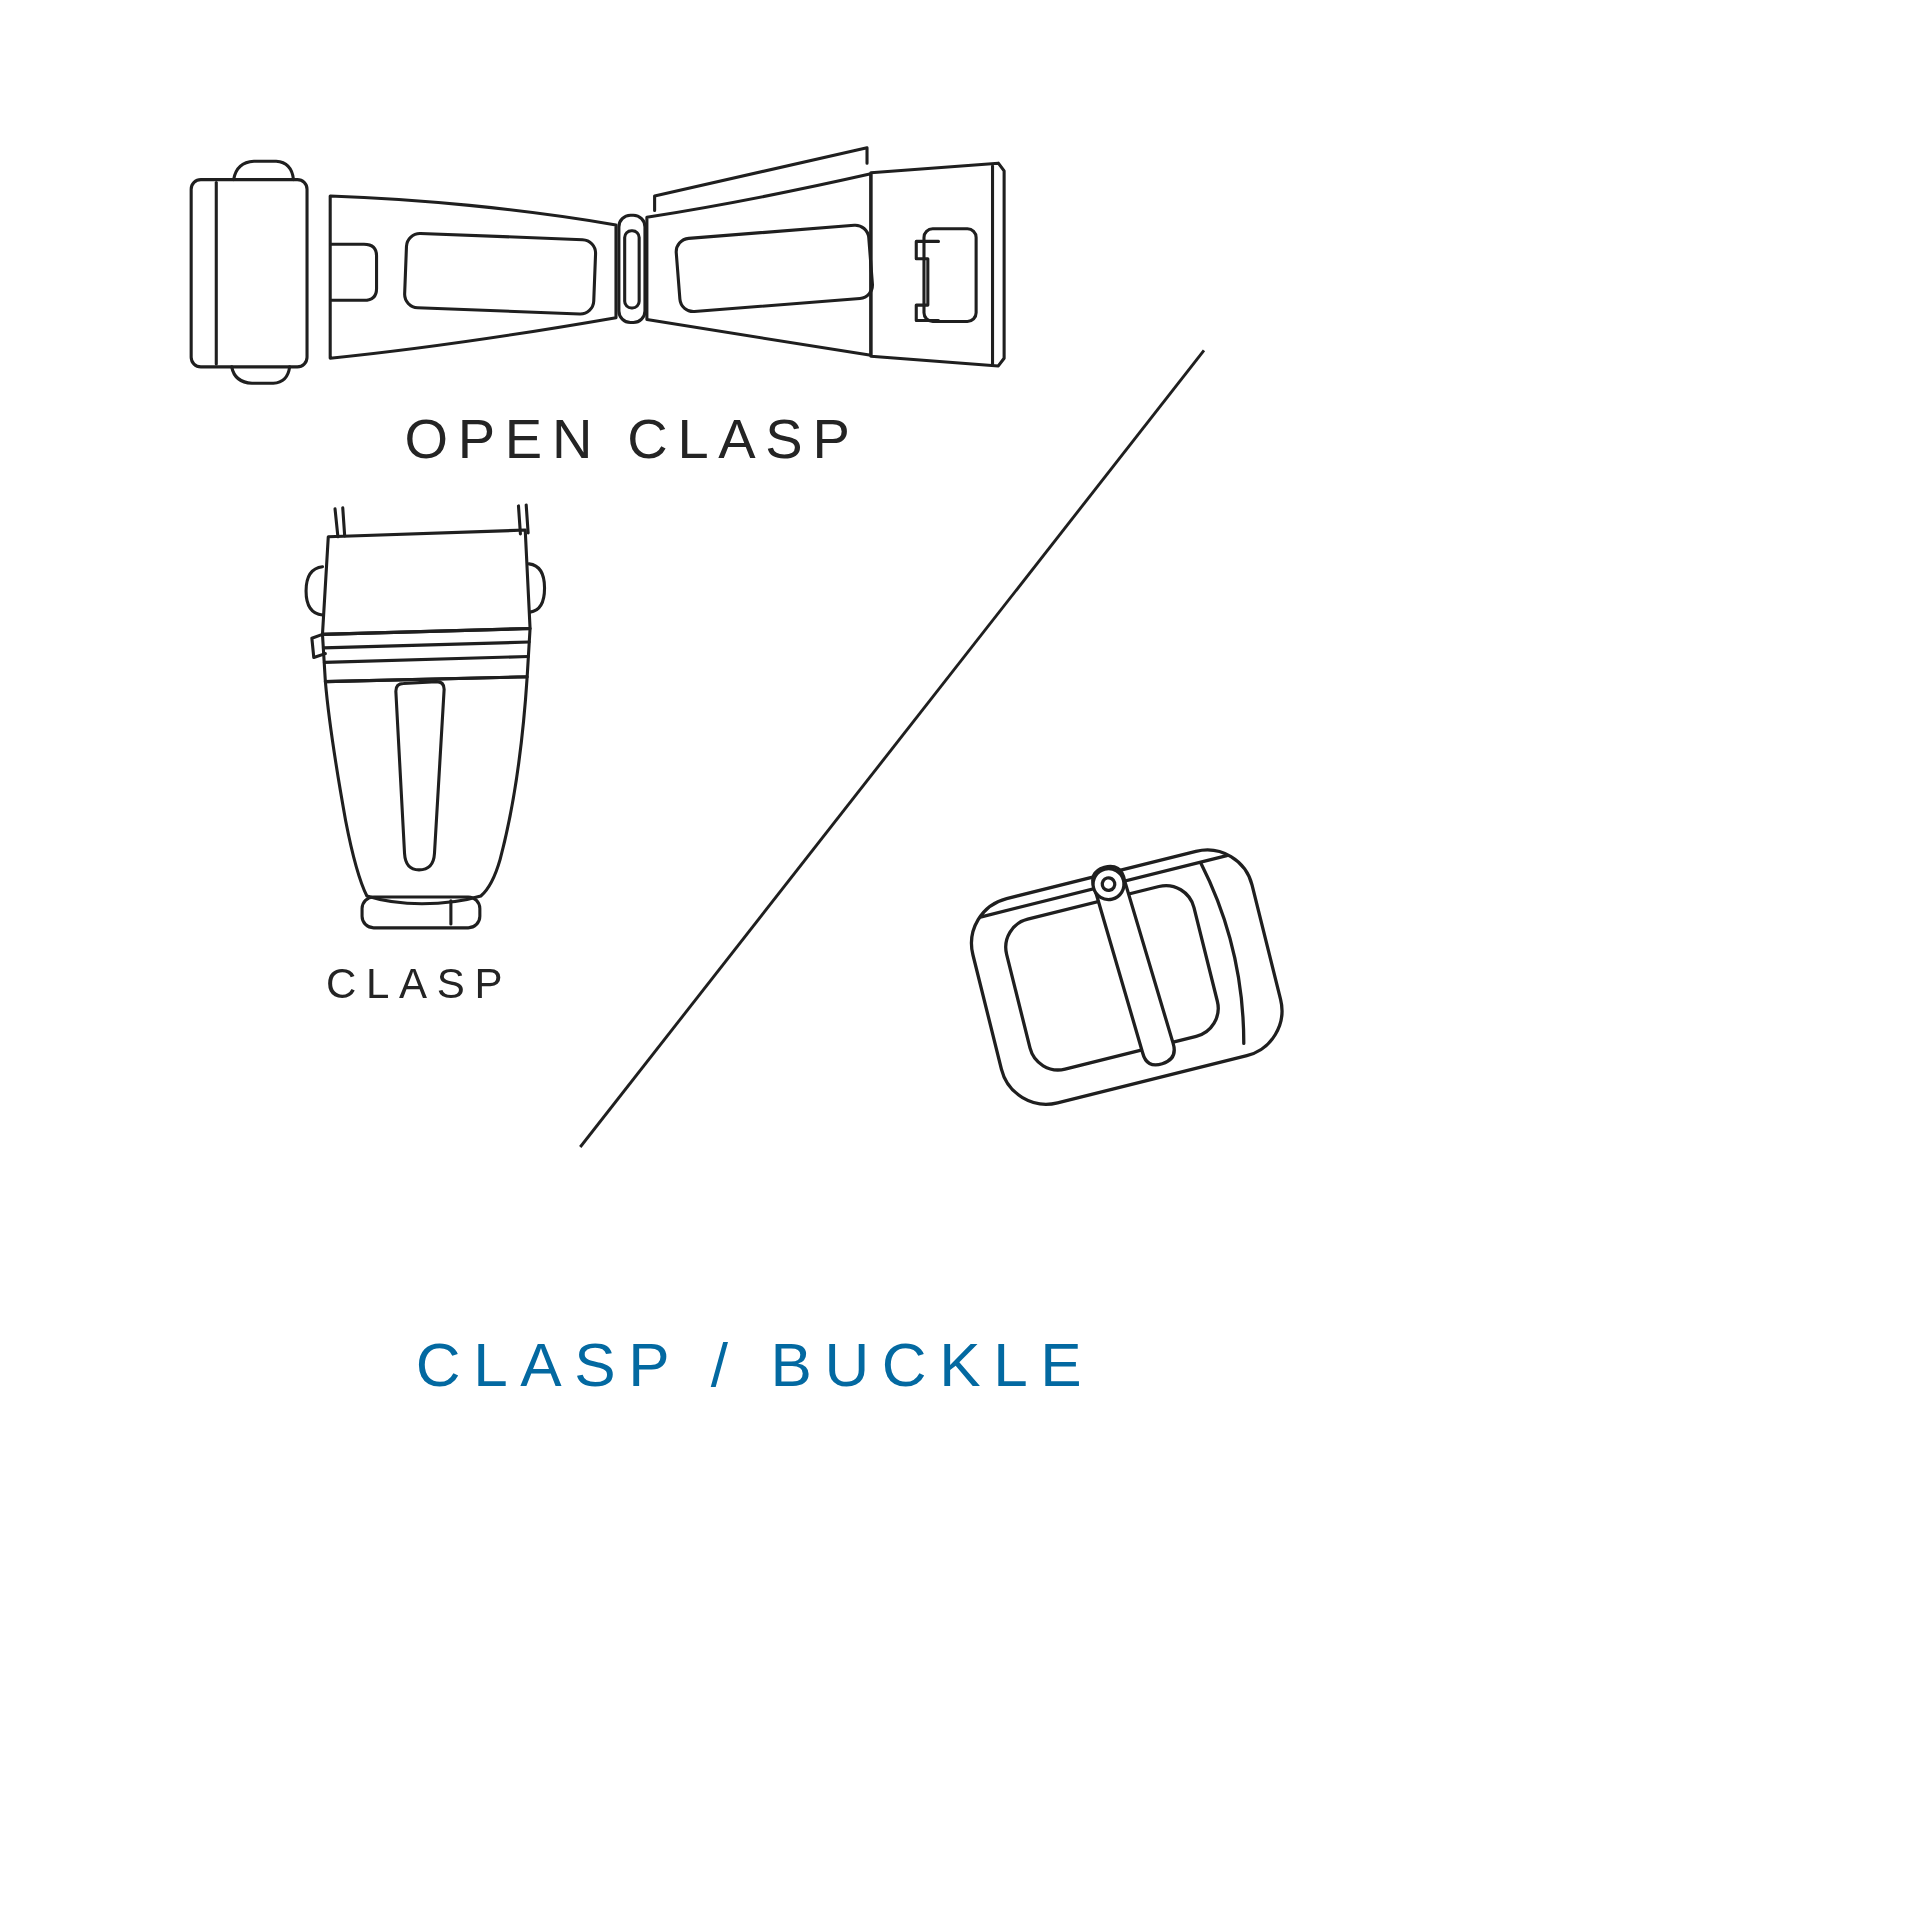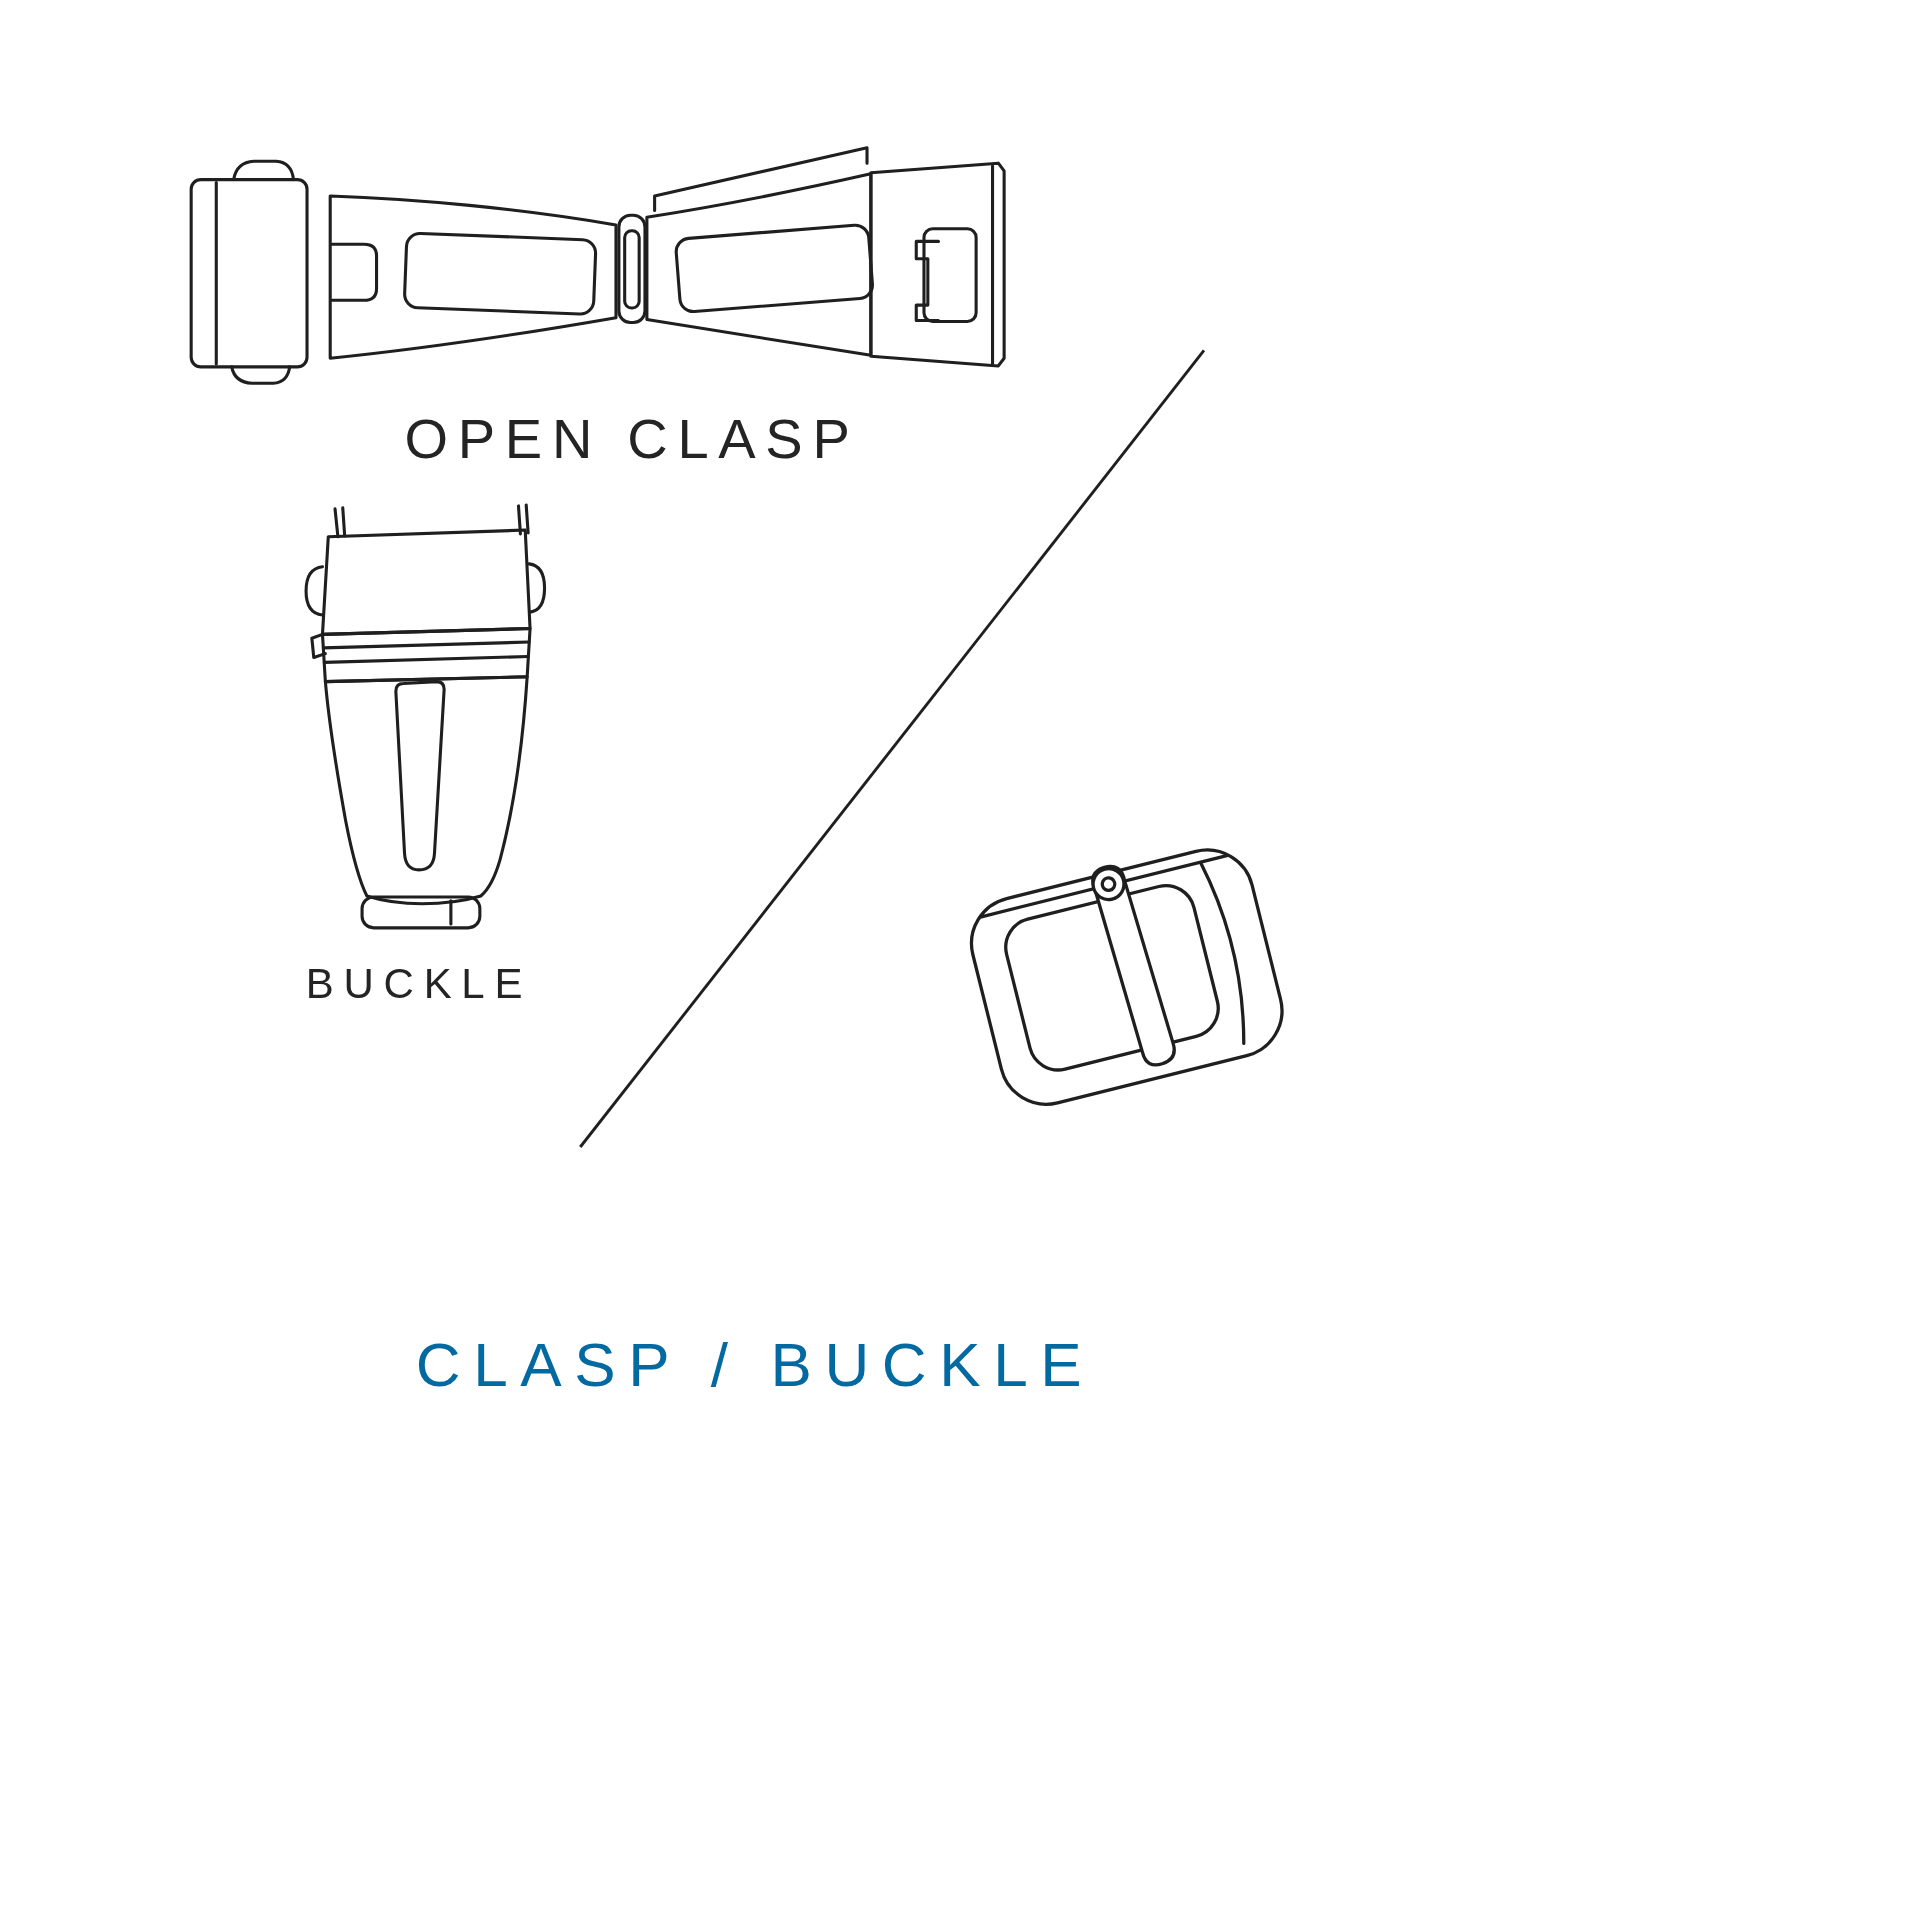--- a/index.html
+++ b/index.html
@@ -87,17 +87,17 @@
       <rect x="1052" y="929" width="200" height="160" rx="30"></rect>
       <path d="M1270 916 Q1292 1012 1268 1108"></path>
       <line x1="1036" y1="915" x2="1298" y2="915"></line>
       <path d="M1157 916 Q1154 897 1172 896 Q1190 896 1189 914 L1197 1090 Q1198 1107 1181 1108 Q1164 1109 1164 1092 Z" fill="#ffffff"></path>
       <circle cx="1172" cy="914" r="16" fill="#ffffff"></circle>
       <circle cx="1172" cy="914" r="6.5"></circle>
     </g>
   </svg>
 
   <div class="label label-open">OPEN CLASP</div>
-  <div class="label label-closed">BUCKLE</div>
+  <div class="label label-closed">CLASP</div>
   <div class="label label-title">CLASP / BUCKLE</div>
 
 </div>
 
 
 </body></html>

